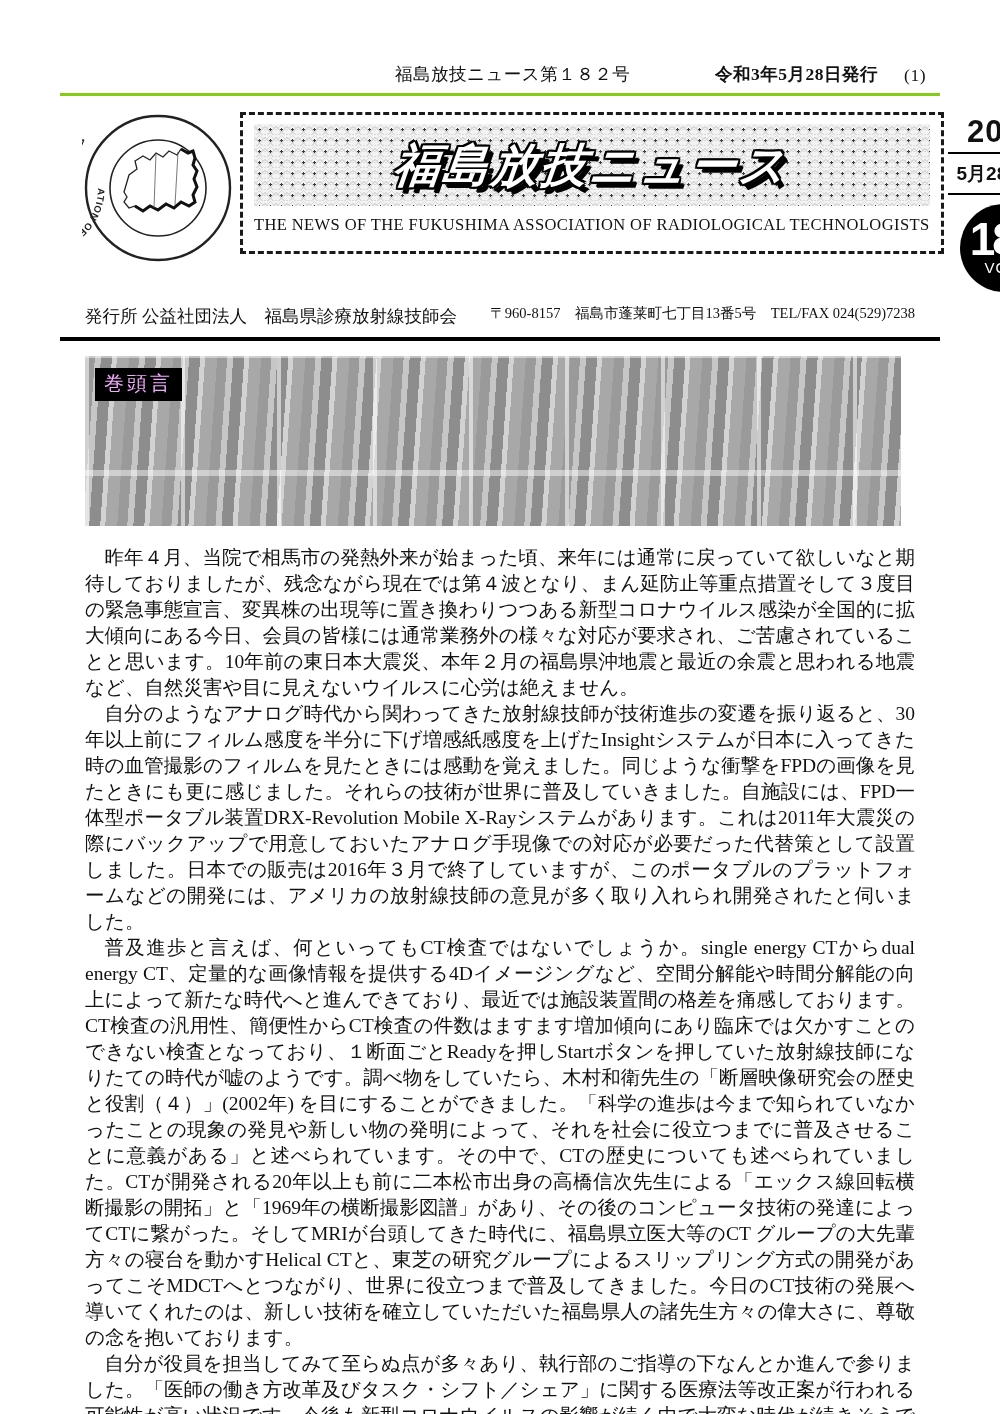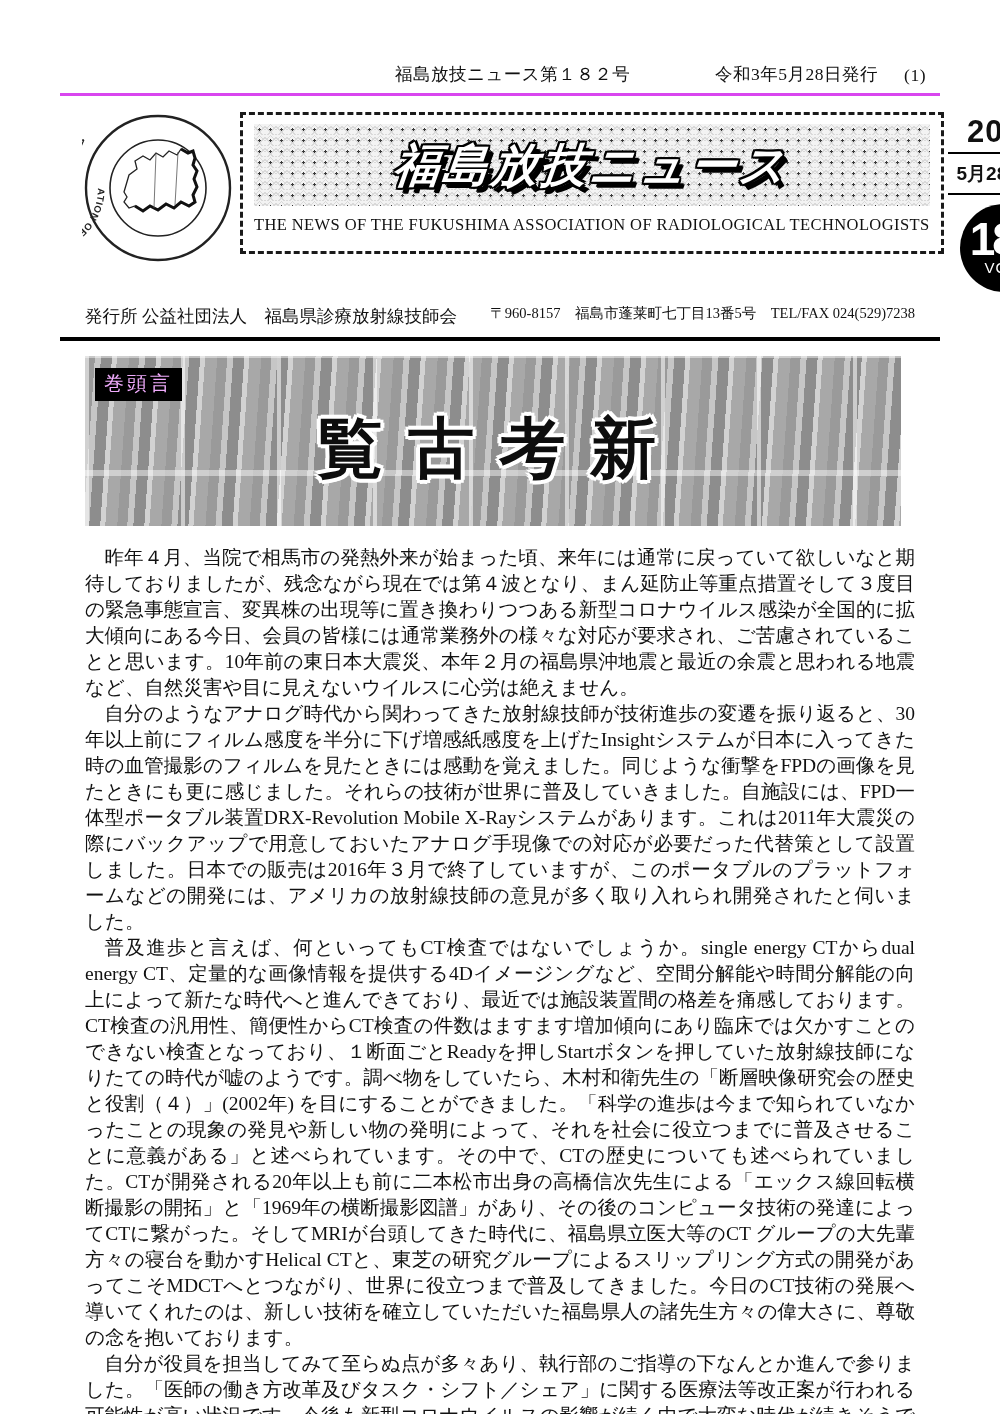--- a/index.html
+++ b/index.html
@@ -7,25 +7,25 @@
   .page {
     position:relative; width:1000px; height:1414px; margin:0 auto;
     background:#fff; color:#111;
     font-family:"Liberation Serif","DejaVu Serif",serif;
     padding:62px 60px 0;
     overflow:hidden;
   }
   
   .top-header{
     display:flex; align-items:flex-end;
-    border-bottom:3px solid #d946ef; padding:0 14px 7px 0;
+    border-bottom:3px solid #84cc16; padding:0 14px 7px 0;
     font-size:17.5px; letter-spacing:.5px;
   }
   .th-issue{ margin-left:335px; }
-  .th-date{ margin-left:auto; margin-right:26px; }
+  .th-date{ margin-left:auto; margin-right:26px;font-weight:bold; }
   
   .masthead{ display:flex; align-items:flex-start; margin:16px 0 0 22px; }
   .logo-wrap{ width:152px; height:152px; flex:none; }
   .mast-box{
     flex:1; height:142px; margin-left:6px;
     border:3px dashed #1a1a1a; padding:9px 11px 6px;
   }
   .pattern-band{
     height:82px; display:flex; align-items:center; justify-content:center;
     background-color:#f3f3f3;
@@ -160,21 +160,20 @@
     <div class="pub-issuer">発行所 公益社団法人　福島県診療放射線技師会</div>
     <div class="pub-right">
       <div>〒960-8157　福島市蓬莱町七丁目13番5号　TEL/FAX 024(529)7238</div>
     </div>
   </div>
   <div class="thick-rule"></div>
 
   <div class="feature">
     <div class="banner">
       <div class="kantogen">巻頭言</div>
-      <div class="banner-title">覧古考新</div>
     </div>
   </div>
 
   <div class="article">
     <p>昨年４月、当院で相馬市の発熱外来が始まった頃、来年には通常に戻っていて欲しいなと期待しておりましたが、残念ながら現在では第４波となり、まん延防止等重点措置そして３度目の緊急事態宣言、変異株の出現等に置き換わりつつある新型コロナウイルス感染が全国的に拡大傾向にある今日、会員の皆様には通常業務外の様々な対応が要求され、ご苦慮されていることと思います。10年前の東日本大震災、本年２月の福島県沖地震と最近の余震と思われる地震など、自然災害や目に見えないウイルスに心労は絶えません。</p>
     <p>自分のようなアナログ時代から関わってきた放射線技師が技術進歩の変遷を振り返ると、30年以上前にフィルム感度を半分に下げ増感紙感度を上げたInsightシステムが日本に入ってきた時の血管撮影のフィルムを見たときには感動を覚えました。同じような衝撃をFPDの画像を見たときにも更に感じました。それらの技術が世界に普及していきました。自施設には、FPD一体型ポータブル装置DRX-Revolution Mobile X-Rayシステムがあります。これは2011年大震災の際にバックアップで用意しておいたアナログ手現像での対応が必要だった代替策として設置しました。日本での販売は2016年３月で終了していますが、このポータブルのプラットフォームなどの開発には、アメリカの放射線技師の意見が多く取り入れられ開発されたと伺いました。</p>
     <p>普及進歩と言えば、何といってもCT検査ではないでしょうか。single energy CTからdual energy CT、定量的な画像情報を提供する4Dイメージングなど、空間分解能や時間分解能の向上によって新たな時代へと進んできており、最近では施設装置間の格差を痛感しております。CT検査の汎用性、簡便性からCT検査の件数はますます増加傾向にあり臨床では欠かすことのできない検査となっており、１断面ごとReadyを押しStartボタンを押していた放射線技師になりたての時代が嘘のようです。調べ物をしていたら、木村和衛先生の「断層映像研究会の歴史と役割（４）」(2002年) を目にすることができました。「科学の進歩は今まで知られていなかったことの現象の発見や新しい物の発明によって、それを社会に役立つまでに普及させることに意義がある」と述べられています。その中で、CTの歴史についても述べられていました。CTが開発される20年以上も前に二本松市出身の高橋信次先生による「エックス線回転横断撮影の開拓」と「1969年の横断撮影図譜」があり、その後のコンピュータ技術の発達によってCTに繋がった。そしてMRIが台頭してきた時代に、福島県立医大等のCT グループの大先輩方々の寝台を動かすHelical CTと、東芝の研究グループによるスリップリング方式の開発があってこそMDCTへとつながり、世界に役立つまで普及してきました。今日のCT技術の発展へ導いてくれたのは、新しい技術を確立していただいた福島県人の諸先生方々の偉大さに、尊敬の念を抱いております。</p>
     <p>自分が役員を担当してみて至らぬ点が多々あり、執行部のご指導の下なんとか進んで参りました。「医師の働き方改革及びタスク・シフト／シェア」に関する医療法等改正案が行われる可能性が高い状況です。今後も新型コロナウイルスの影響が続く中で大変な時代が続きそうですが、技師会活動にご協力いただけますようよろしくお願いいたします。</p>
   </div>
 

